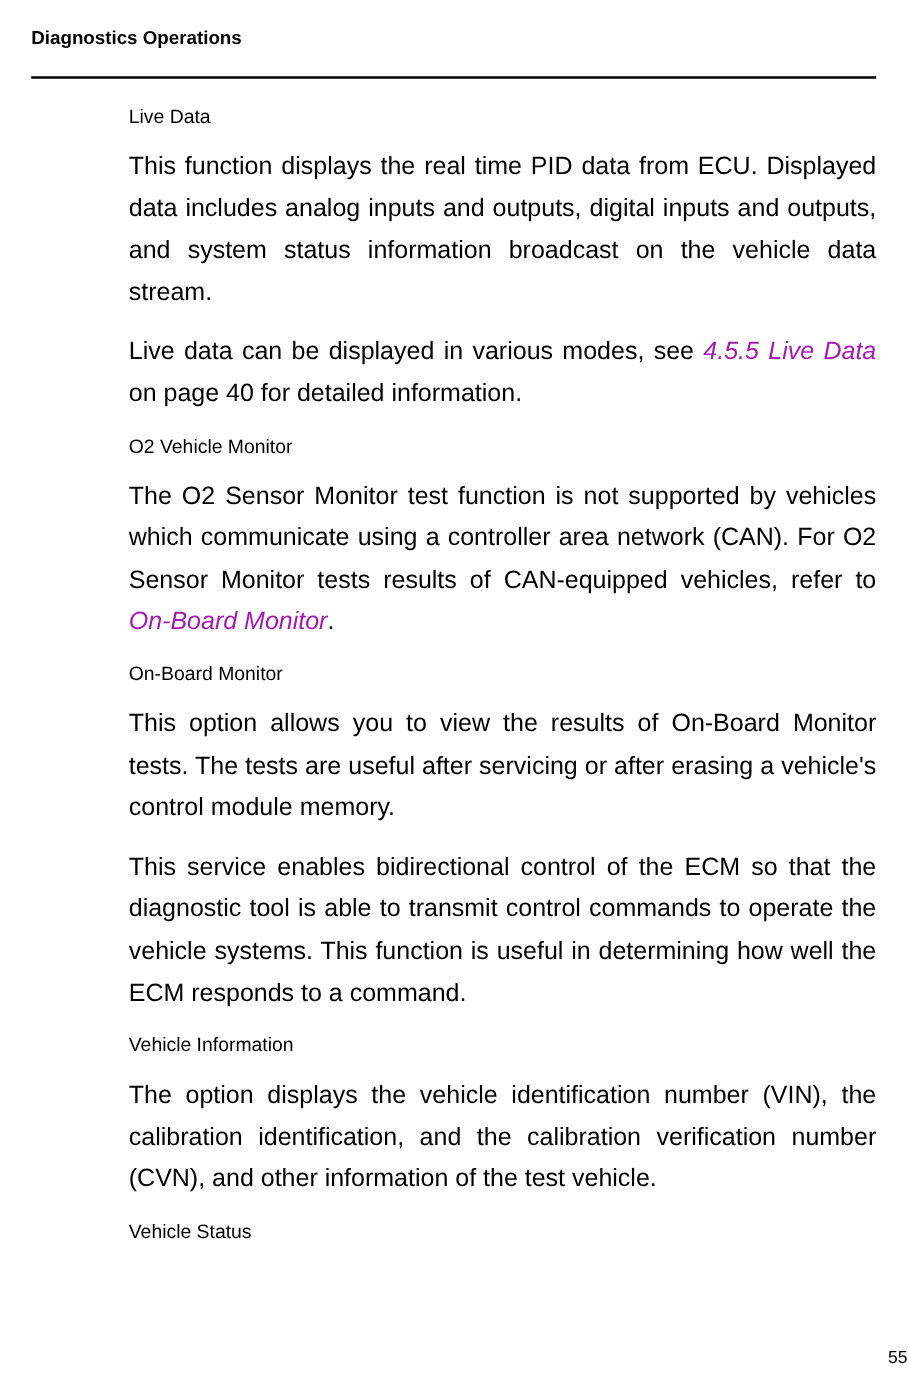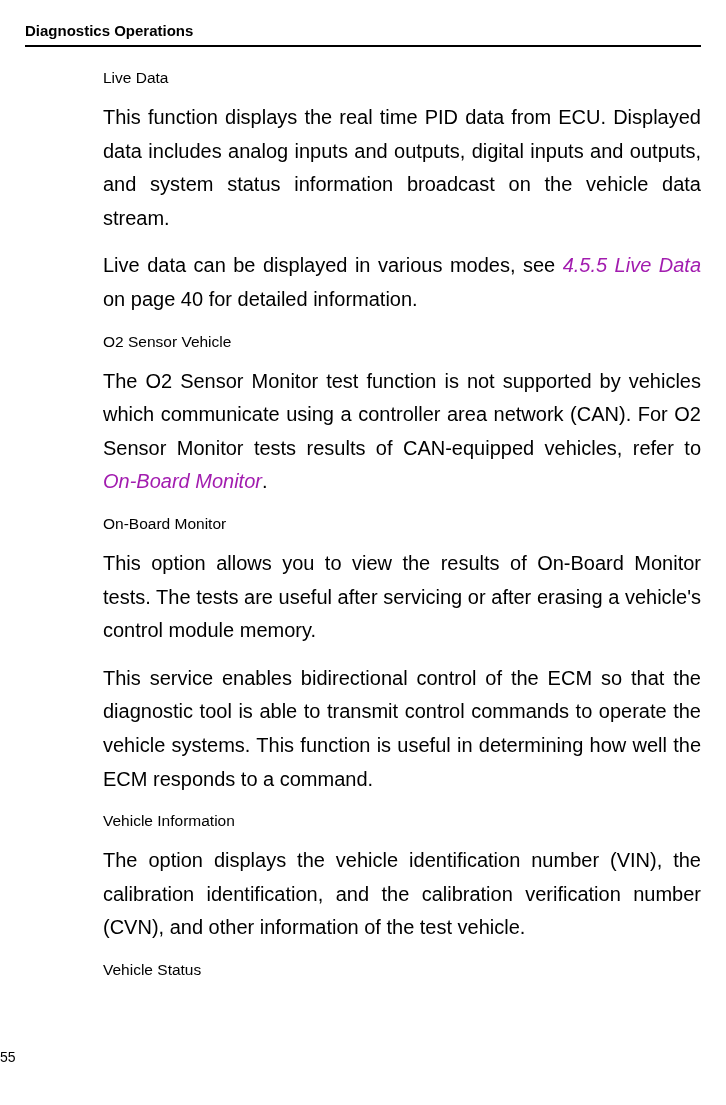--- a/index.html
+++ b/index.html
@@ -15,21 +15,21 @@
       color: #000;
       position: relative;
       padding: 22px 25px 0 25px;
     }
     .header {
       display: flex;
       justify-content: space-between;
       align-items: flex-start;
       font-weight: bold;
       font-size: 15px;
-      padding-bottom: 6px;
+      padding-bottom: 22px;
       border-bottom: 2px solid #000;
       margin-bottom: 22px;
     }
     .content {
       padding-left: 78px;
       padding-right: 0;
     }
     .section-heading {
       font-weight: normal;
       font-size: 15.5px;
@@ -45,41 +45,41 @@
       margin-bottom: 14px;
       text-align: justify;
       text-justify: inter-word;
     }
     .link {
       color: #a21caf;
       font-style: italic;
     }
     .page-number {
       position: absolute;
-      bottom: 40px;
+      bottom: 12px;
       left: 0;
       right: 0;
-      text-align: left;
+      text-align: right;
       font-size: 14px;
     }
   </style>
 </head>
 <body>
 
 <div class="header">
   <span>Diagnostics Operations</span>
 </div>
 
 <div class="content">
 
   <div class="section-heading">Live Data</div>
   <div class="paragraph">This function displays the real time PID data from ECU. Displayed data includes analog inputs and outputs, digital inputs and outputs, and system status information broadcast on the vehicle data stream.</div>
   <div class="paragraph"><span>Live data can be displayed in various modes, see </span><span class="link">4.5.5 Live Data</span><span> on page 40 for detailed information.</span></div>
 
-  <div class="section-heading">O2 Sensor Vehicle</div>
+  <div class="section-heading">O2 Vehicle Monitor</div>
   <div class="paragraph"><span>The O2 Sensor Monitor test function is not supported by vehicles which communicate using a controller area network (CAN). For O2 Sensor Monitor tests results of CAN-equipped vehicles, refer to </span><span class="link">On-Board Monitor</span><span>.</span></div>
 
   <div class="section-heading">On-Board Monitor</div>
   <div class="paragraph">This option allows you to view the results of On-Board Monitor tests. The tests are useful after servicing or after erasing a vehicle's control module memory.</div>
 
   <div class="paragraph">This service enables bidirectional control of the ECM so that the diagnostic tool is able to transmit control commands to operate the vehicle systems. This function is useful in determining how well the ECM responds to a command.</div>
 
   <div class="section-heading">Vehicle Information</div>
   <div class="paragraph">The option displays the vehicle identification number (VIN), the calibration identification, and the calibration verification number (CVN), and other information of the test vehicle.</div>
 

